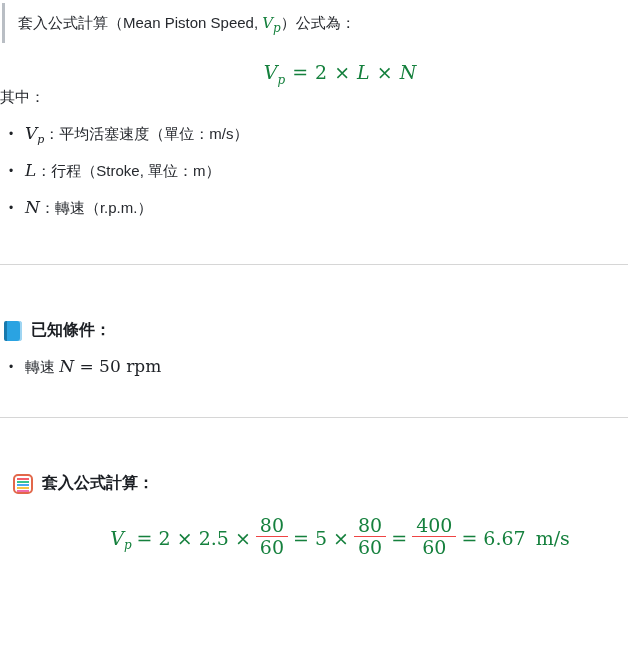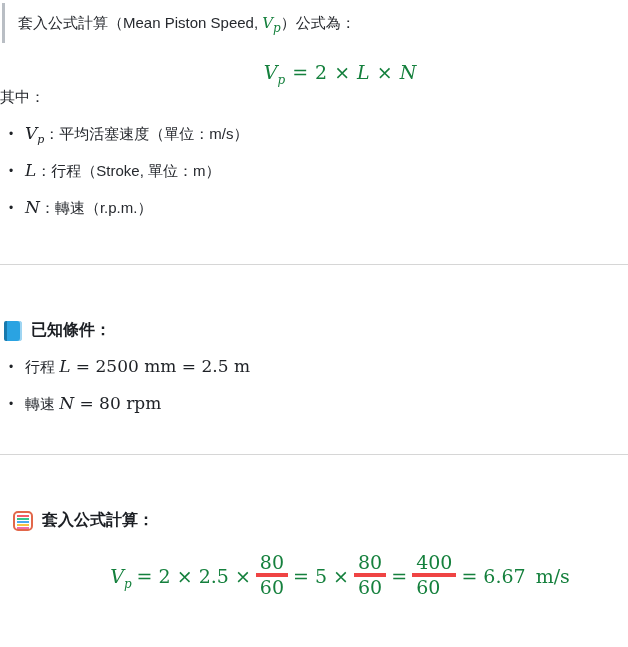--- a/index.html
+++ b/index.html
@@ -60,23 +60,23 @@
       linear-gradient(#4aa8f0,#4aa8f0),
       linear-gradient(#f6c344,#f6c344),
       linear-gradient(#f06ba8,#f06ba8);
     background-size:12px 2px;
     background-repeat:no-repeat;
     background-position:2px 2px,2px 5px,2px 8px,2px 11px,2px 14px;
   }
   .known-list{margin-top:18px;}
   
   .formula-calc{margin-top:24px;line-height:1;}
-  .frac{display:inline-block;vertical-align:middle;text-align:left;transform:translateY(-3px);}
+  .frac{display:inline-block;vertical-align:middle;text-align:center;transform:translateY(-3px);}
   .frac .num,.frac .den{display:block;line-height:21px;padding:0 4px;}
-  .frac .den{border-top:4px solid #ef4444;}
+  .frac .den{border-top:1px solid #ef4444;}
   .unit{margin-left:5px;}
 </style>
 </head>
 <body>
 
 <div class="quote">
   <span>套入公式計算（Mean Piston Speed, </span><span class="math"><span class="it">V</span><sub>p</sub></span><span>）公式為：</span>
 </div>
 
 <div class="math math-display formula-main">
@@ -99,24 +99,21 @@
 
 <hr class="divider divider-1">
 
 <div class="section-head head-1">
   <span class="book-icon"></span>
   <span>已知條件：</span>
 </div>
 
 <ul class="plain known-list">
   <li>
-    <span class="bullet">•</span><span>行程 </span><span class="mathline"><span class="it">L</span><span> = 2500 mm = 2.5 m</span></span>
-  </li>
-  <li>
-    <span class="bullet">•</span><span>轉速 </span><span class="mathline"><span class="it">N</span><span> = 80 rpm</span></span>
+    <span class="bullet">•</span><span>轉速 </span><span class="mathline"><span class="it">N</span><span> = 50 rpm</span></span>
   </li>
 </ul>
 
 <hr class="divider divider-2">
 
 <div class="section-head head-2">
   <span class="abacus-icon"></span>
   <span>套入公式計算：</span>
 </div>
 

